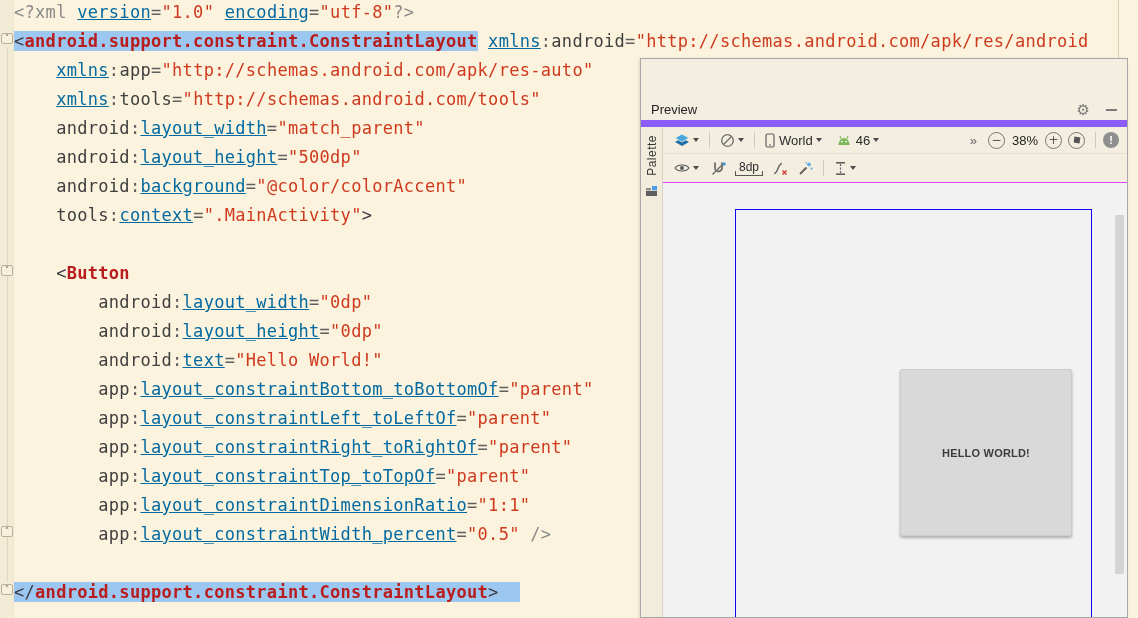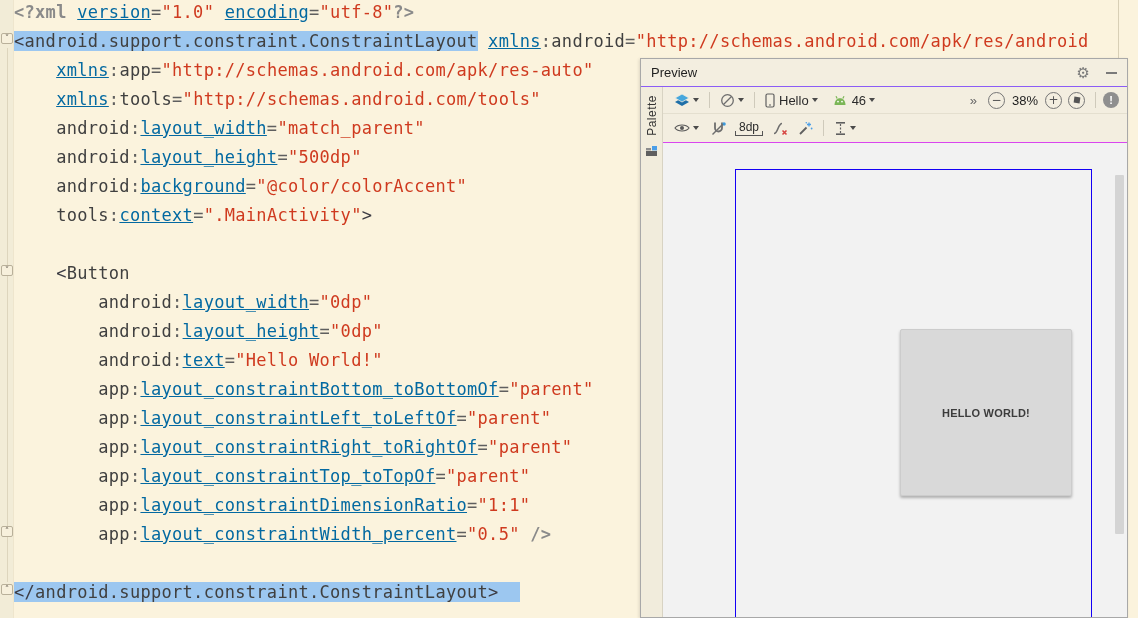--- a/index.html
+++ b/index.html
@@ -10,36 +10,36 @@
   .editor { position:absolute; inset:0; background:#fbf3dd; }
   .gutter { position:absolute; left:0; top:0; width:14px; height:618px;
             background:#f2ecd7; border-right:1px solid #eee5cd; }
   .fold-line { position:absolute; left:7px; top:48px; height:534px; width:1px; background:#ddd5bd; }
   .fold-marker { position:absolute; left:1px; width:12px; height:11px; background:#f7f0dc;
                  border:1px solid #b9b09a; border-radius:2px; color:#6d675a; font-size:9px;
                  line-height:9px; text-align:center; font-family:"DejaVu Sans",sans-serif; }
   .code-area { position:absolute; left:14px; top:-2px; right:0; font-family:"DejaVu Sans Mono",monospace;
                font-size:17px; letter-spacing:0.3px; white-space:pre; }
   .code-line { height:29px; line-height:29px; }
-  .tk-g   { color:#8a8a8a;font-weight:bold; }
+  .tk-g   { color:#8a8a8a; }
   .tk-p   { color:#3c3c44; }
-  .tk-tag { color:#404040; font-weight:normal; }
+  .tk-tag { color:#b91c1c; font-weight:bold; }
   .tk-ns  { color:#404040; }
   .tk-an  { color:#0369a1;text-decoration:underline; }
   .tk-eq  { color:#5f5f5f; }
   .tk-str { color:#cf3a1f; }
   .hl     { background:#9cc7f0; }
   .margin-guide { position:absolute; left:1118px; top:0; width:1px; height:58px; background:#d8cfb6; }
 
   
   .preview-panel { position:absolute; left:640px; top:58px; width:488px; height:560px;
                    background:#f3eee0; border:1px solid #a8a8a8; display:flex; flex-direction:column;
                    box-shadow:-1px 1px 3px rgba(0,0,0,.12); }
   .panel-header { height:28px; flex:0 0 28px; display:flex; align-items:center; padding:0 10px;
-                  border-bottom:1px solid #8b5cf6; }
+                  border-bottom:7px solid #8b5cf6;margin-top:40px; }
   .panel-title { font-size:13px; color:#1f1f1f; }
   .header-spacer { flex:1; }
   .gear { font-size:15px; color:#7a7a7a; cursor:default; margin-right:16px; font-family:"DejaVu Sans",sans-serif; }
   .minimize-bar { width:11px; height:2px; background:#7a7a7a; }
 
   .panel-content { flex:1; display:flex; min-height:0; }
   .palette-strip { width:22px; flex:0 0 22px; background:#f1ecdc; border-right:1px solid #d8d3c3;
                    display:flex; flex-direction:column; align-items:center; padding-top:8px; }
   .vtext { writing-mode:vertical-rl; transform:rotate(180deg); font-size:12px; color:#333; letter-spacing:.5px; }
   .palette-strip svg { margin-top:8px; }
@@ -126,21 +126,21 @@
             <line x1="3.5" y1="11.5" x2="11.5" y2="3.5" stroke="#6e6e6e" stroke-width="1.3"></line>
           </svg>
           <span class="caret"></span>
         </span>
         <span class="sep"></span>
         <span class="tbtn">
           <svg width="10" height="15" viewBox="0 0 10 15">
             <rect x="1" y="1" width="8" height="13" rx="1.5" fill="none" stroke="#5f5f5f" stroke-width="1.2"></rect>
             <line x1="4" y1="12" x2="6" y2="12" stroke="#5f5f5f" stroke-width="1.2"></line>
           </svg>
-          <span class="tb-label">Hello</span>
+          <span class="tb-label">World</span>
           <span class="caret"></span>
         </span>
         <span class="tbtn" style="margin-left:8px;">
           <svg width="16" height="12" viewBox="0 0 16 12">
             <path d="M2.5,11 C2.5,6.8 5,4.2 8,4.2 C11,4.2 13.5,6.8 13.5,11 Z" fill="#7bb657"></path>
             <line x1="5.2" y1="4.6" x2="4" y2="2.2" stroke="#7bb657" stroke-width="1.2"></line>
             <line x1="10.8" y1="4.6" x2="12" y2="2.2" stroke="#7bb657" stroke-width="1.2"></line>
             <circle cx="6" cy="7.6" r="0.9" fill="#fff"></circle>
               <circle cx="10" cy="7.6" r="0.9" fill="#fff"></circle>
           </svg>

